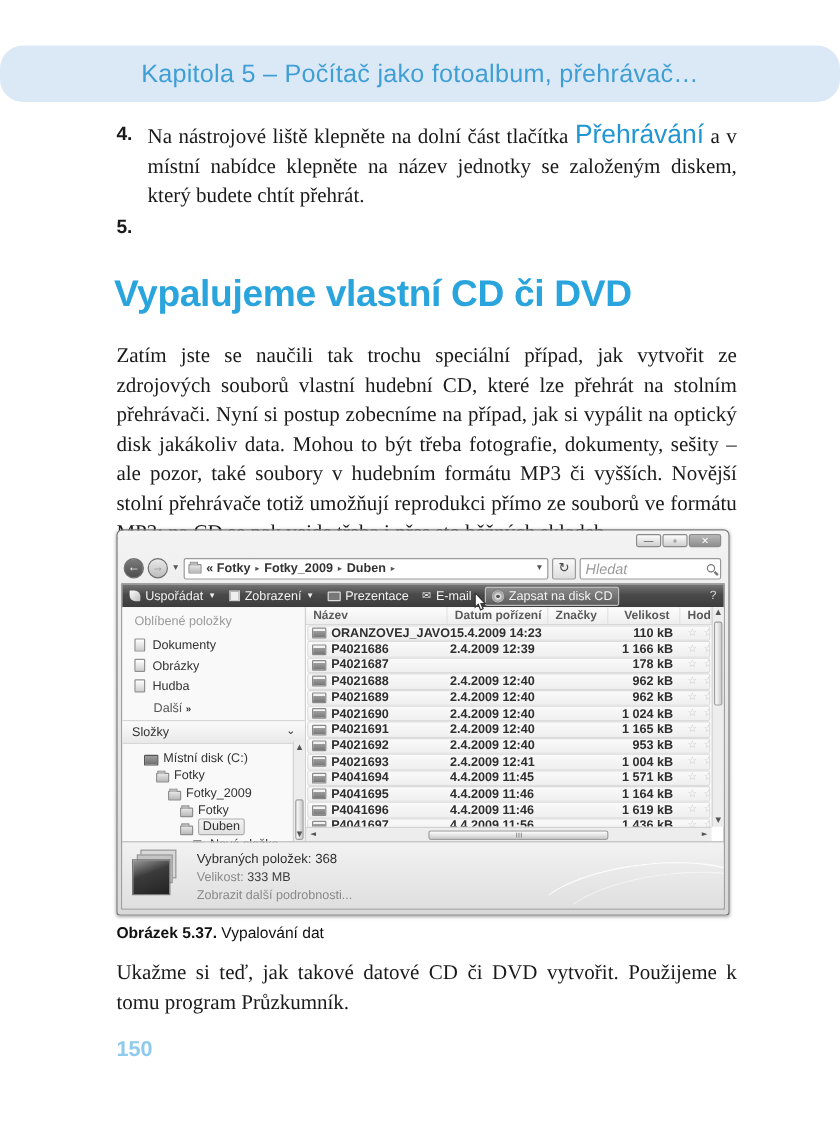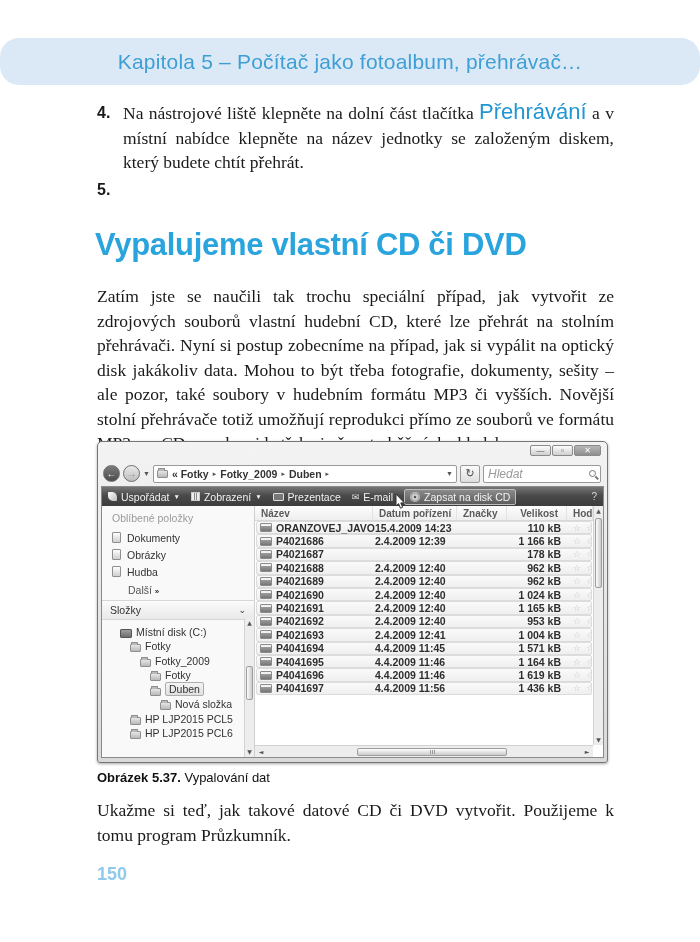--- a/index.html
+++ b/index.html
@@ -404,20 +404,34 @@
           <div class="sb-arrow" style="margin-left:auto;">►</div>
         </div>
         <div class="vscroll list-vscroll" style="bottom:12px;">
           <div class="sb-arrow">▲</div>
           <div class="sb-thumb" style="height:70px;"></div>
           <div class="sb-arrow sb-bottom">▼</div>
         </div>
       </div>
     </div>
 
+    <div class="details">
+      <div class="thumb-stack">
+        <div class="back1"></div>
+          <div class="back2"></div>
+          <div class="front"></div>
+      </div>
+      <div class="det-text">
+        <div style="font-size:11px;color:#2e2e2e;">Vybraných položek: 368</div>
+        <div><span class="lbl">Velikost:</span><span> 333 MB</span></div>
+        <div class="det-link">Zobrazit další podrobnosti...</div>
+      </div>
+      <div class="swoosh"></div>
+      <div class="swoosh s2"></div>
+    </div>
   </div>
 
   <svg class="cursor" viewBox="0 0 11 16">
     <polygon points="1,0 1,12 3.6,9.6 5.4,14.2 7.6,13.3 5.8,8.9 9.4,8.9" fill="#fff" stroke="#333" stroke-width="1"></polygon>
   </svg>
 </div>
 
 <div class="abs fig-caption">
   <b>Obrázek 5.37.</b><span> Vypalování dat</span>
 </div>

